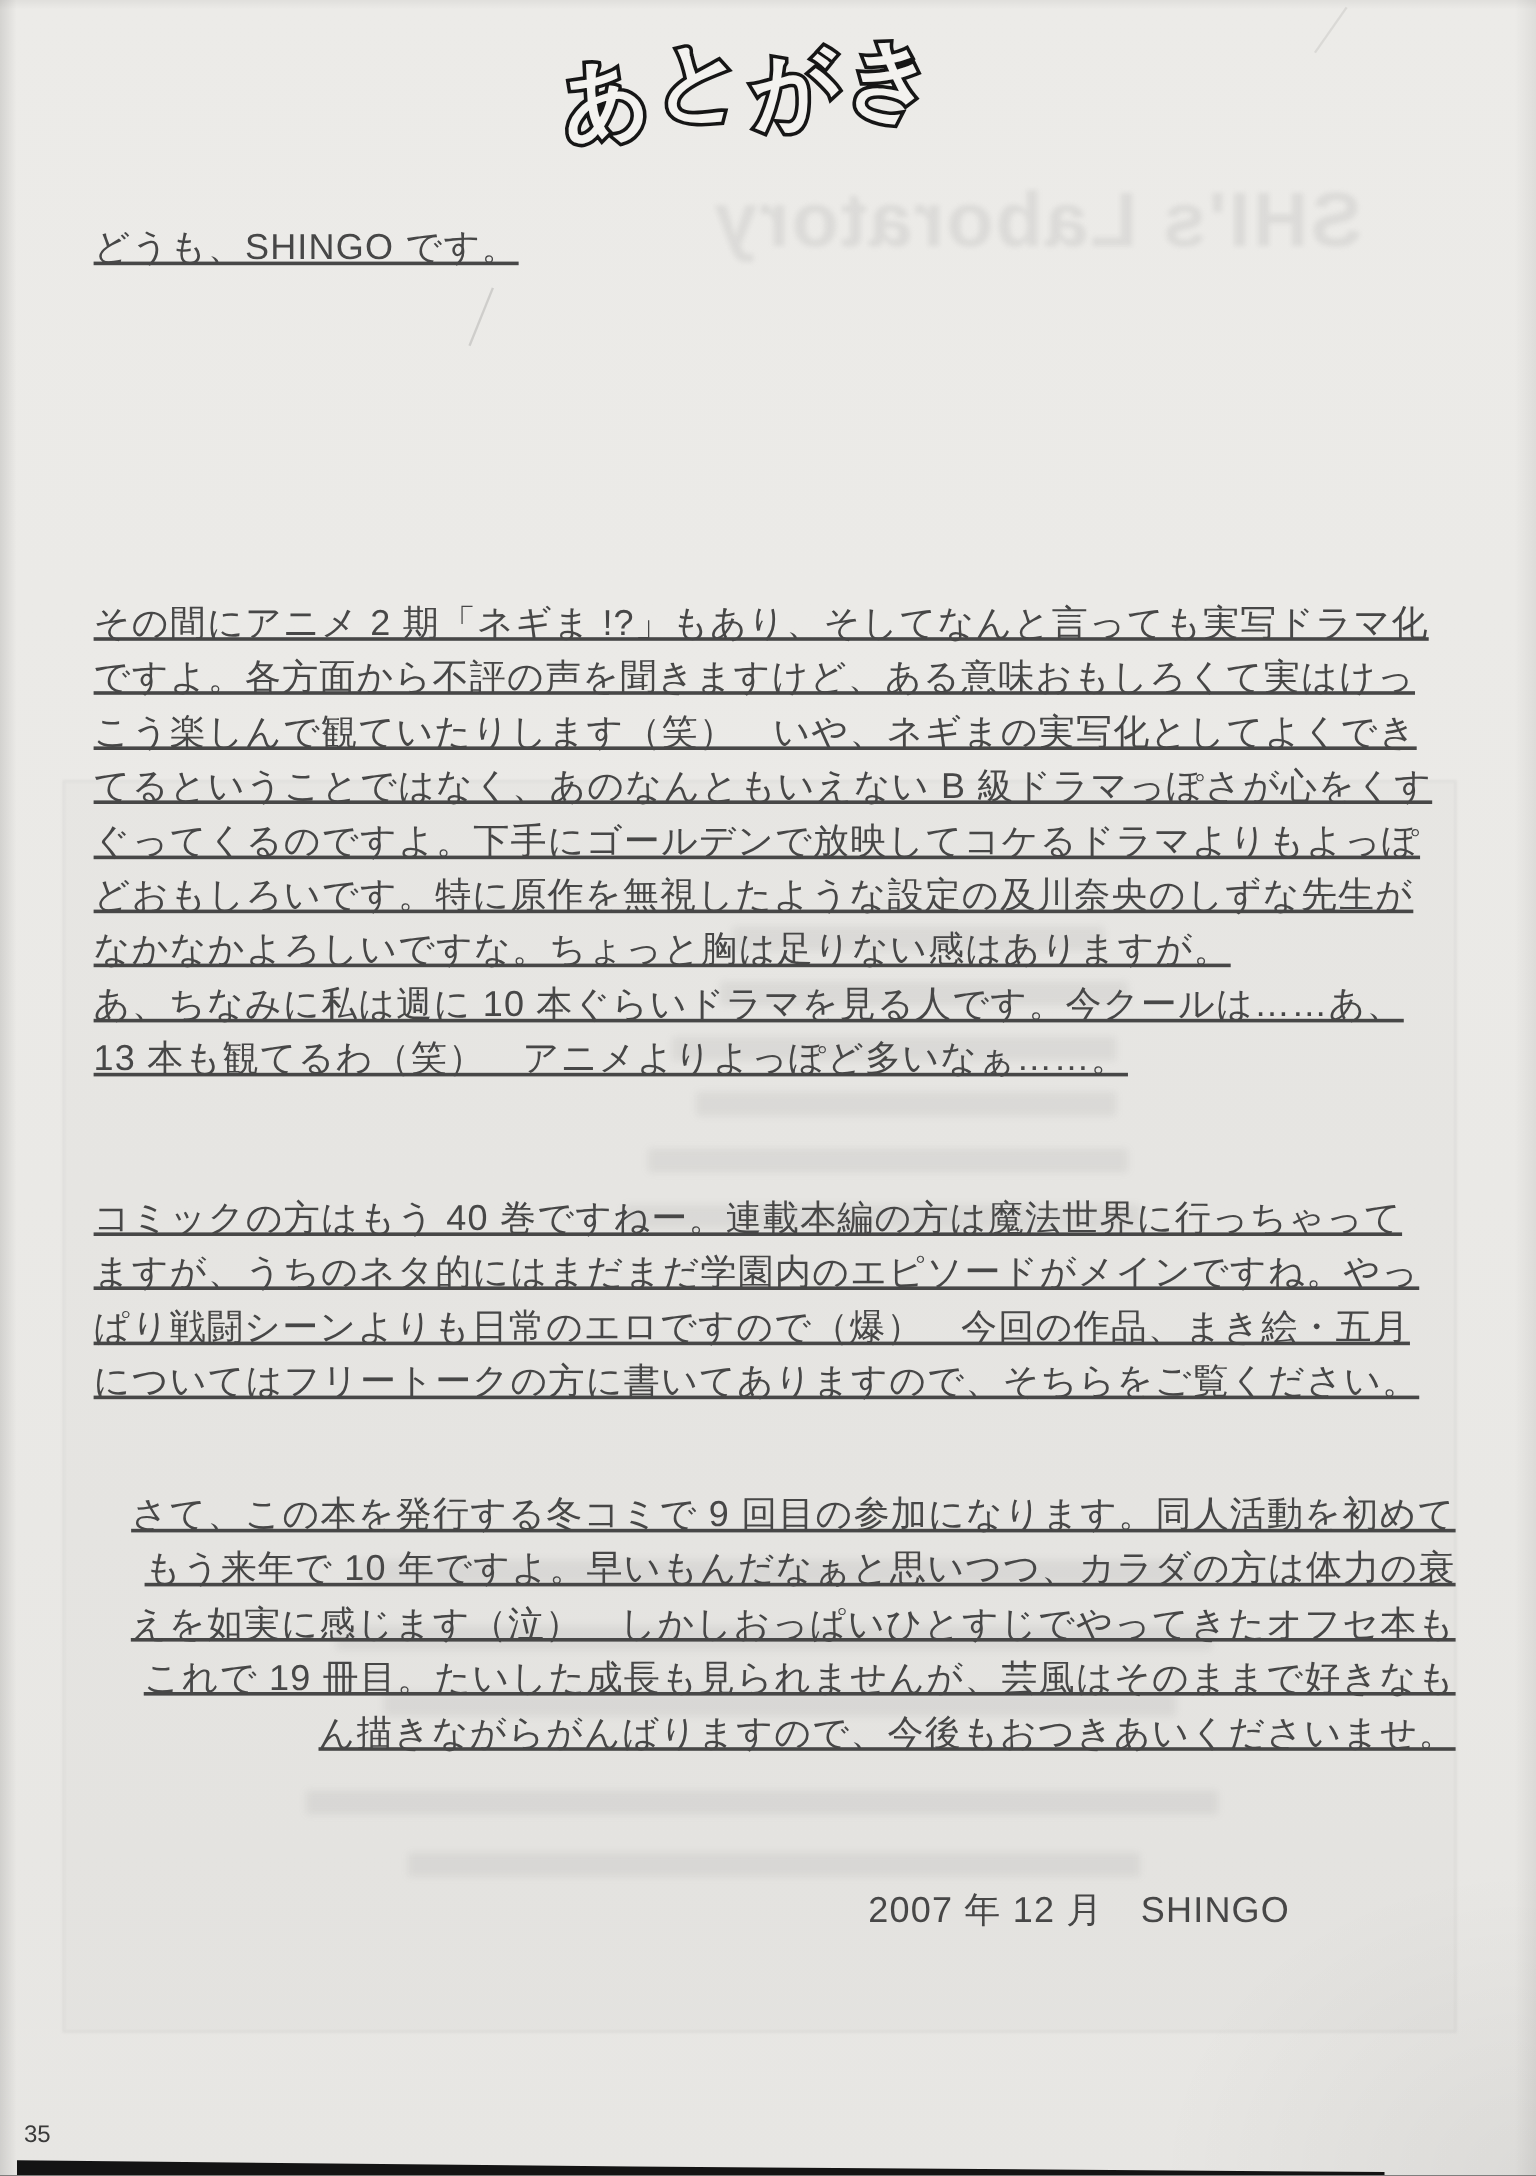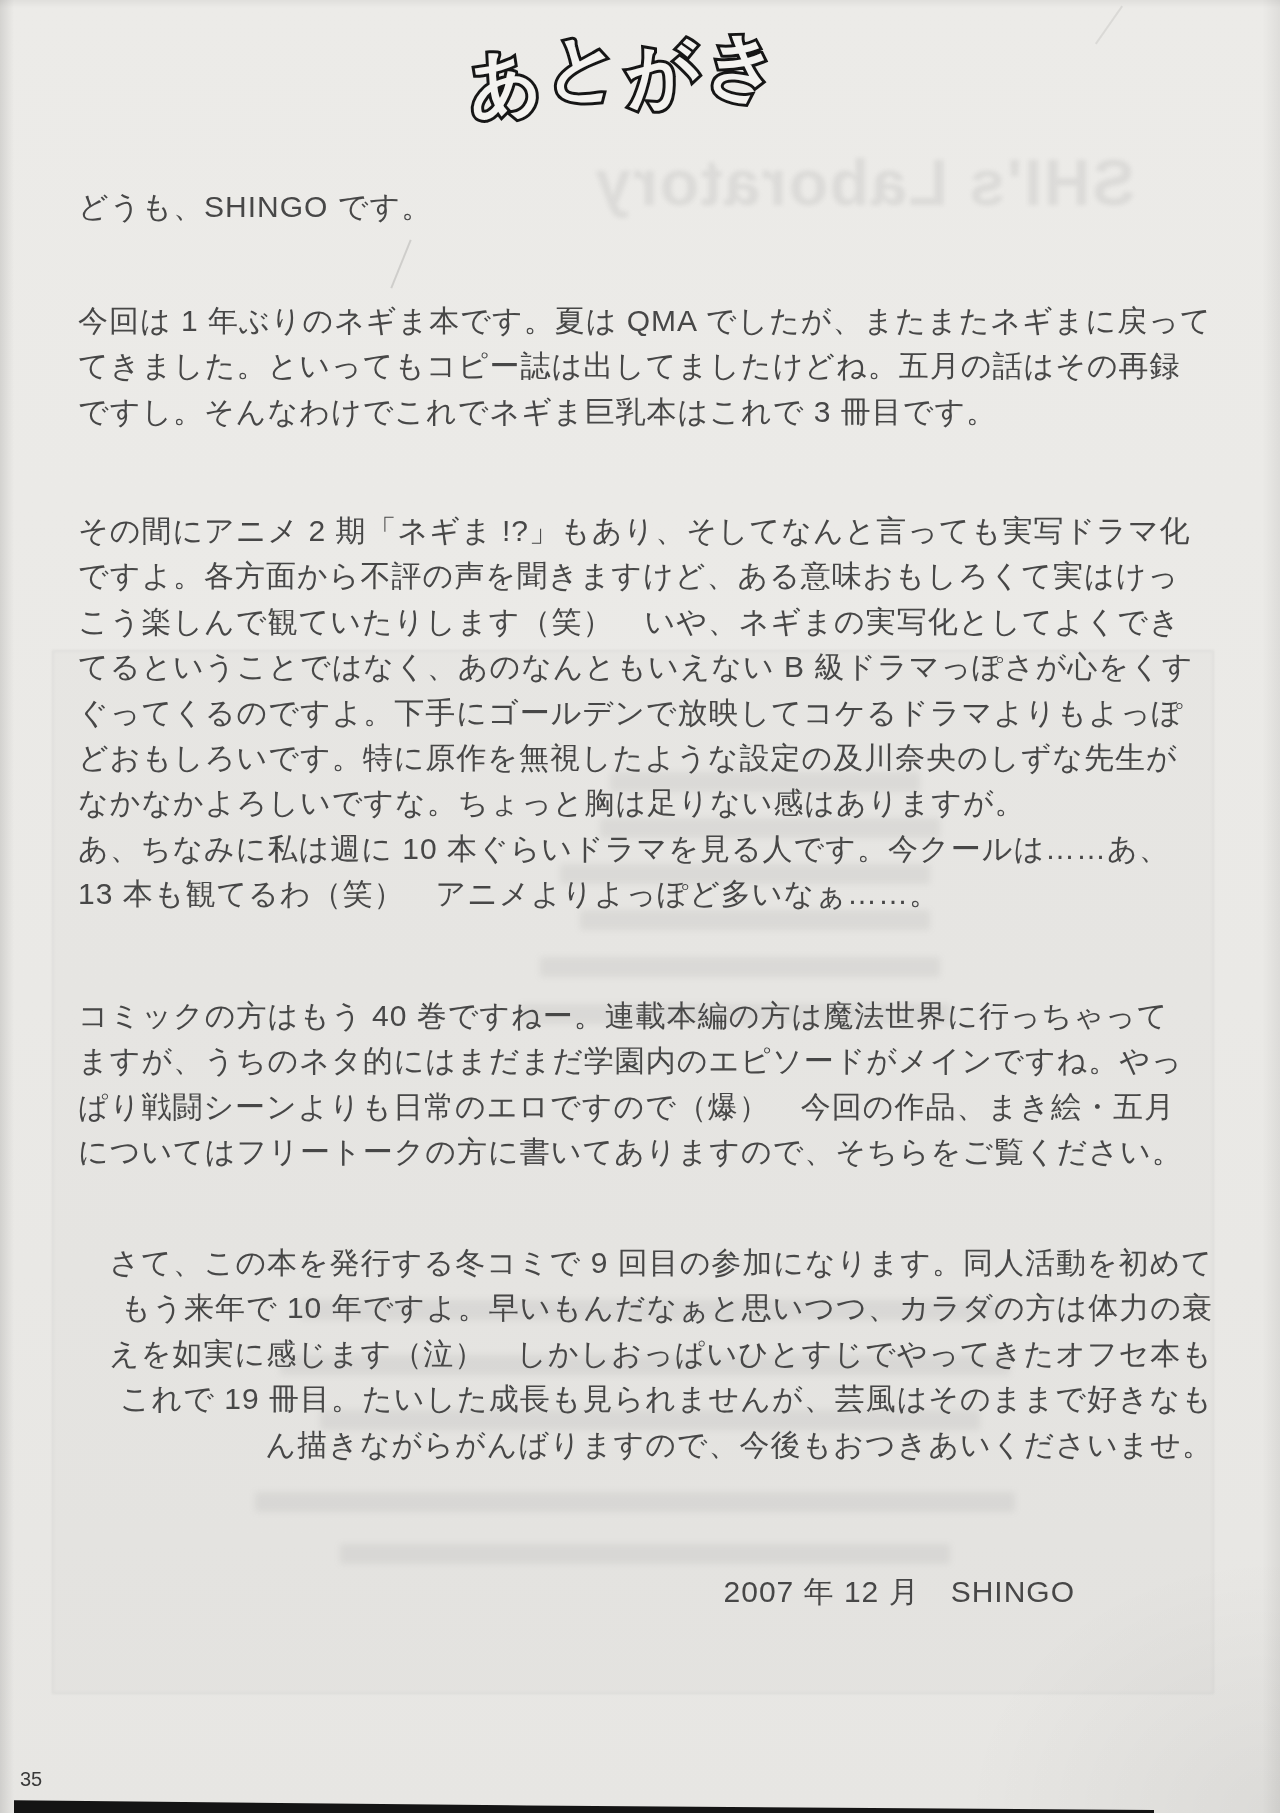--- a/index.html
+++ b/index.html
@@ -38,24 +38,25 @@
     white-space:nowrap;
   }
   .title span{display:inline-block;}
 
   
   .jp{
     position:absolute;left:78px;width:1135px;
     color:#474747;
     font-size:30px;line-height:45.4px;letter-spacing:1px;
     white-space:pre-line;
+    text-decoration:underline;
   }
   .greeting{top:184px;}
   .para-negima-book{top:298px;}
-  .para-drama{top:508px;}
+  .para-drama{top:497px;}
   .para-comic{top:993px;}
   .para-fuyucomi{top:1240px;text-align:right;}
   .signoff{
     position:absolute;right:205px;top:1572px;
     color:#474747;font-size:30px;letter-spacing:1px;white-space:nowrap;
   }
   .page-number{
     position:absolute;left:20px;top:1768px;
     color:#3a3a3a;font-size:20px;letter-spacing:0;
   }
@@ -104,23 +105,20 @@
   <div class="ghost-bar gb6"></div>
   <div class="ghost-bar gb7"></div>
   <div class="ghost-bar gb8"></div>
   <div class="ghost-bar gb9"></div>
   <div class="ghost-bar gb10"></div>
   <div class="ghost-bar gb11"></div>
 
   <div class="title" id="bubble-title"><span style="transform: rotate(-7deg) translateY(7px);">あ</span><span style="transform: rotate(4deg) translateY(-5px);">と</span><span style="transform: rotate(-5deg) translateY(3px);">が</span><span style="transform: rotate(6deg) translateY(-3px);">き</span></div>
 
   <div class="jp greeting">どうも、SHINGO です。</div>
-  <div class="jp para-negima-book">今回は 1 年ぶりのネギま本です。夏は QMA でしたが、またまたネギまに戻って
-てきました。といってもコピー誌は出してましたけどね。五月の話はその再録
-ですし。そんなわけでこれでネギま巨乳本はこれで 3 冊目です。</div>
   <div class="jp para-drama">その間にアニメ 2 期「ネギま !?」もあり、そしてなんと言っても実写ドラマ化
 ですよ。各方面から不評の声を聞きますけど、ある意味おもしろくて実はけっ
 こう楽しんで観ていたりします（笑）　いや、ネギまの実写化としてよくでき
 てるということではなく、あのなんともいえない B 級ドラマっぽさが心をくす
 ぐってくるのですよ。下手にゴールデンで放映してコケるドラマよりもよっぽ
 どおもしろいです。特に原作を無視したような設定の及川奈央のしずな先生が
 なかなかよろしいですな。ちょっと胸は足りない感はありますが。
 あ、ちなみに私は週に 10 本ぐらいドラマを見る人です。今クールは……あ、
 13 本も観てるわ（笑）　アニメよりよっぽど多いなぁ……。</div>
   <div class="jp para-comic">コミックの方はもう 40 巻ですねー。連載本編の方は魔法世界に行っちゃって

